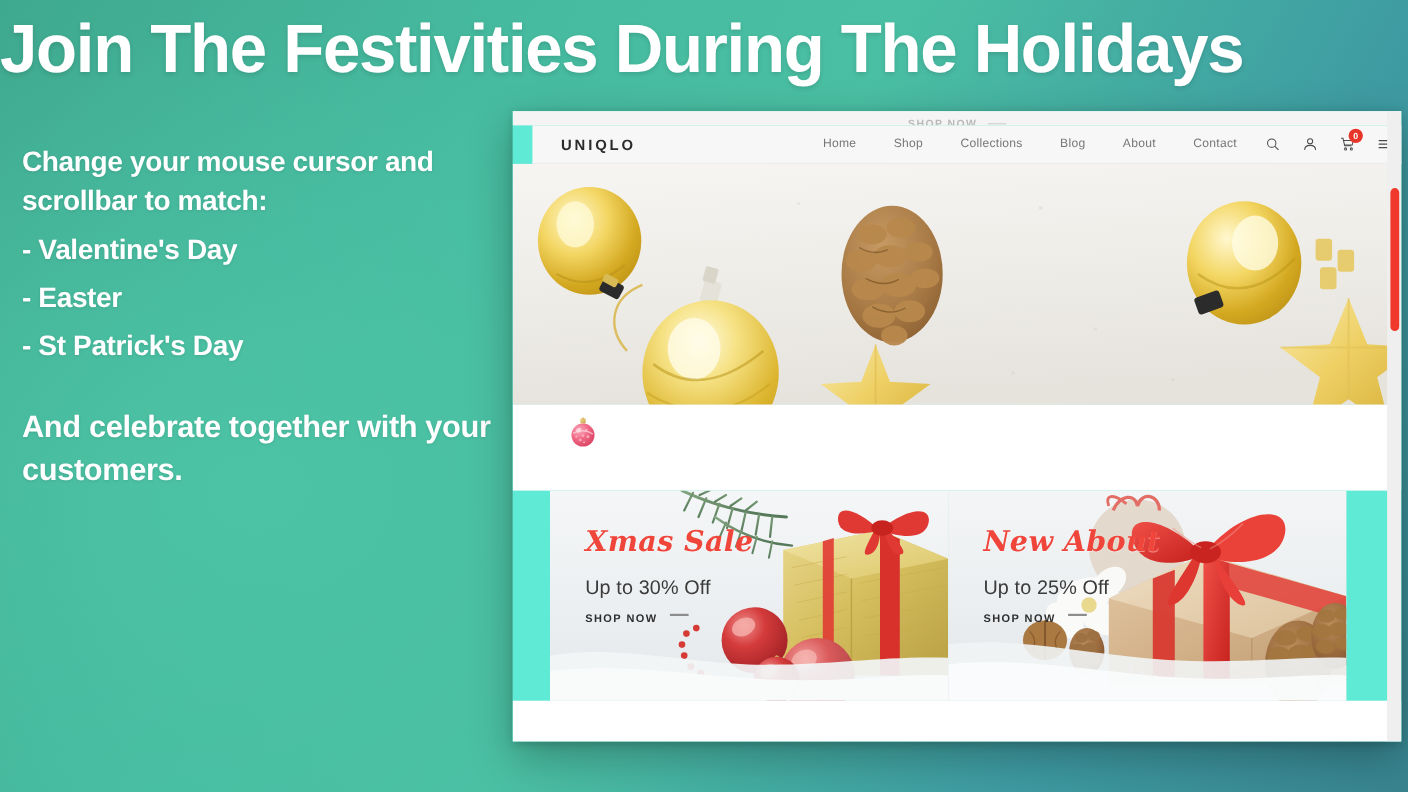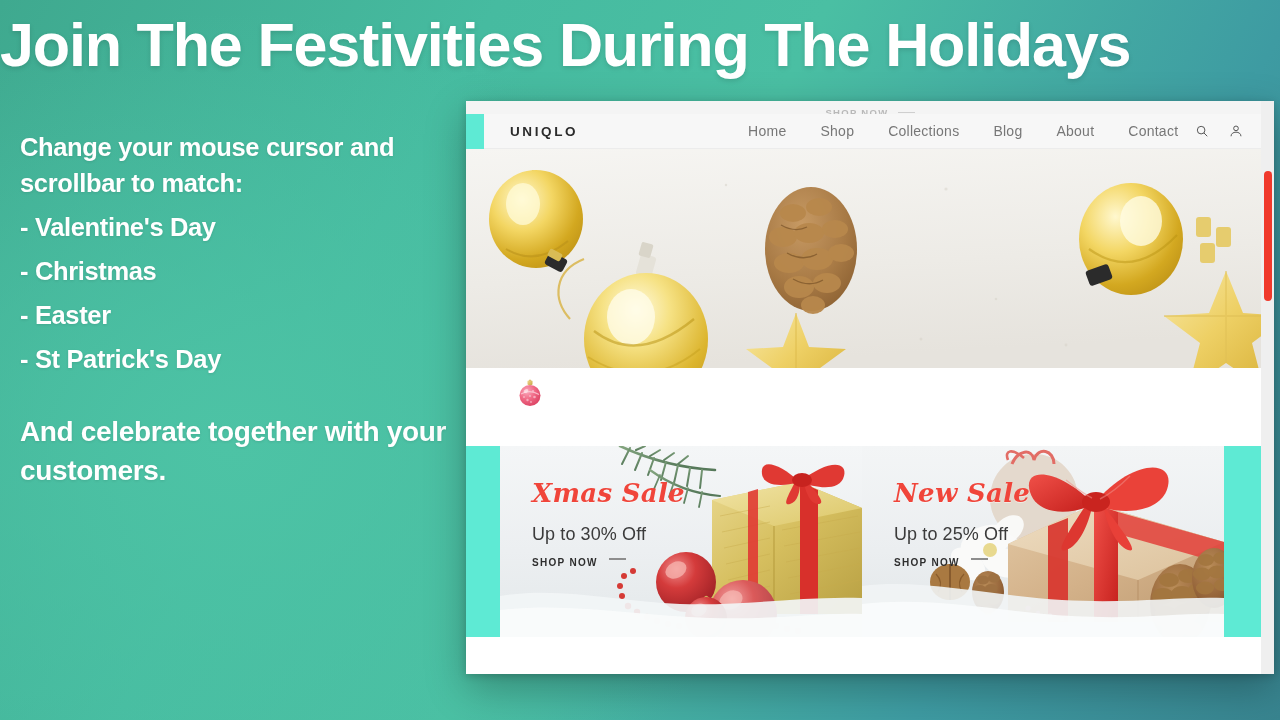--- a/index.html
+++ b/index.html
@@ -82,21 +82,21 @@
     padding:0 22px 0 26px;
     border-bottom:1px solid #ececec;
   }
   .logo{
     font-size:13.5px; font-weight:bold; letter-spacing:2.6px; color:#2b2b2b;
   }
   .nav-links{
     display:flex; align-items:center; gap:0px; margin-left:153px;
   }
   .nav-links a{
-    font-size:14px; color:#777; text-decoration:none; letter-spacing:0.25px;
+    font-size:11px; color:#777; text-decoration:none; letter-spacing:0.25px;
     padding:0 17px; white-space:nowrap;
   }
   .nav-icons{
     margin-left:auto; display:flex; align-items:center; gap:20px;
     position:relative; padding-right:4px;
   }
   .nav-icons .ico{ width:14px; height:14px; display:block; color:#4a4a4a; position:relative; }
   .nav-icons .ico svg{ width:100%; height:100%; display:block; }
   .cart-wrap{ position:relative; }
   .cart-badge{
@@ -182,21 +182,20 @@
 </style>
 </head>
 <body>
 
 <div class="headline">Join The Festivities During The Holidays</div>
 
 <div class="left-copy">
   <div class="lead">Change your mouse cursor and scrollbar to match:</div>
   <ul class="bullet-list">
     <li>- Valentine's Day</li>
-    <li>- Christmas</li>
     <li>- Easter</li>
     <li>- St Patrick's Day</li>
   </ul>
   <div class="closing">And celebrate together with your customers.</div>
 </div>
 
 <div class="browser">
 
   <div class="promo-strip">
     <div class="promo-inner">
@@ -610,21 +609,21 @@
           <circle cx="188" cy="170" r="2.4"></circle>
             <circle cx="156" cy="168" r="2"></circle>
           <circle cx="200" cy="173" r="2.2"></circle>
         </g>
 
         <path d="M0,140 C60,132 130,150 200,154 C270,158 320,150 362,152 L362,191 L0,191 Z" fill="#f1f4f5" opacity="0.9"></path>
         <path d="M0,158 C70,150 140,166 210,170 C280,174 320,166 362,168 L362,191 L0,191 Z" fill="#fafcfc" opacity="0.92"></path>
       </svg>
 
       <div class="card-content">
-        <div class="card-title">New Sale</div>
+        <div class="card-title">New About</div>
         <div class="card-sub">Up to 25% Off</div>
         <div class="card-cta-row">
           <span class="card-cta">SHOP NOW</span>
           <span class="card-cta-dash"></span>
         </div>
       </div>
     </div>
   </div>
 
   <div class="footer-fill"></div>

